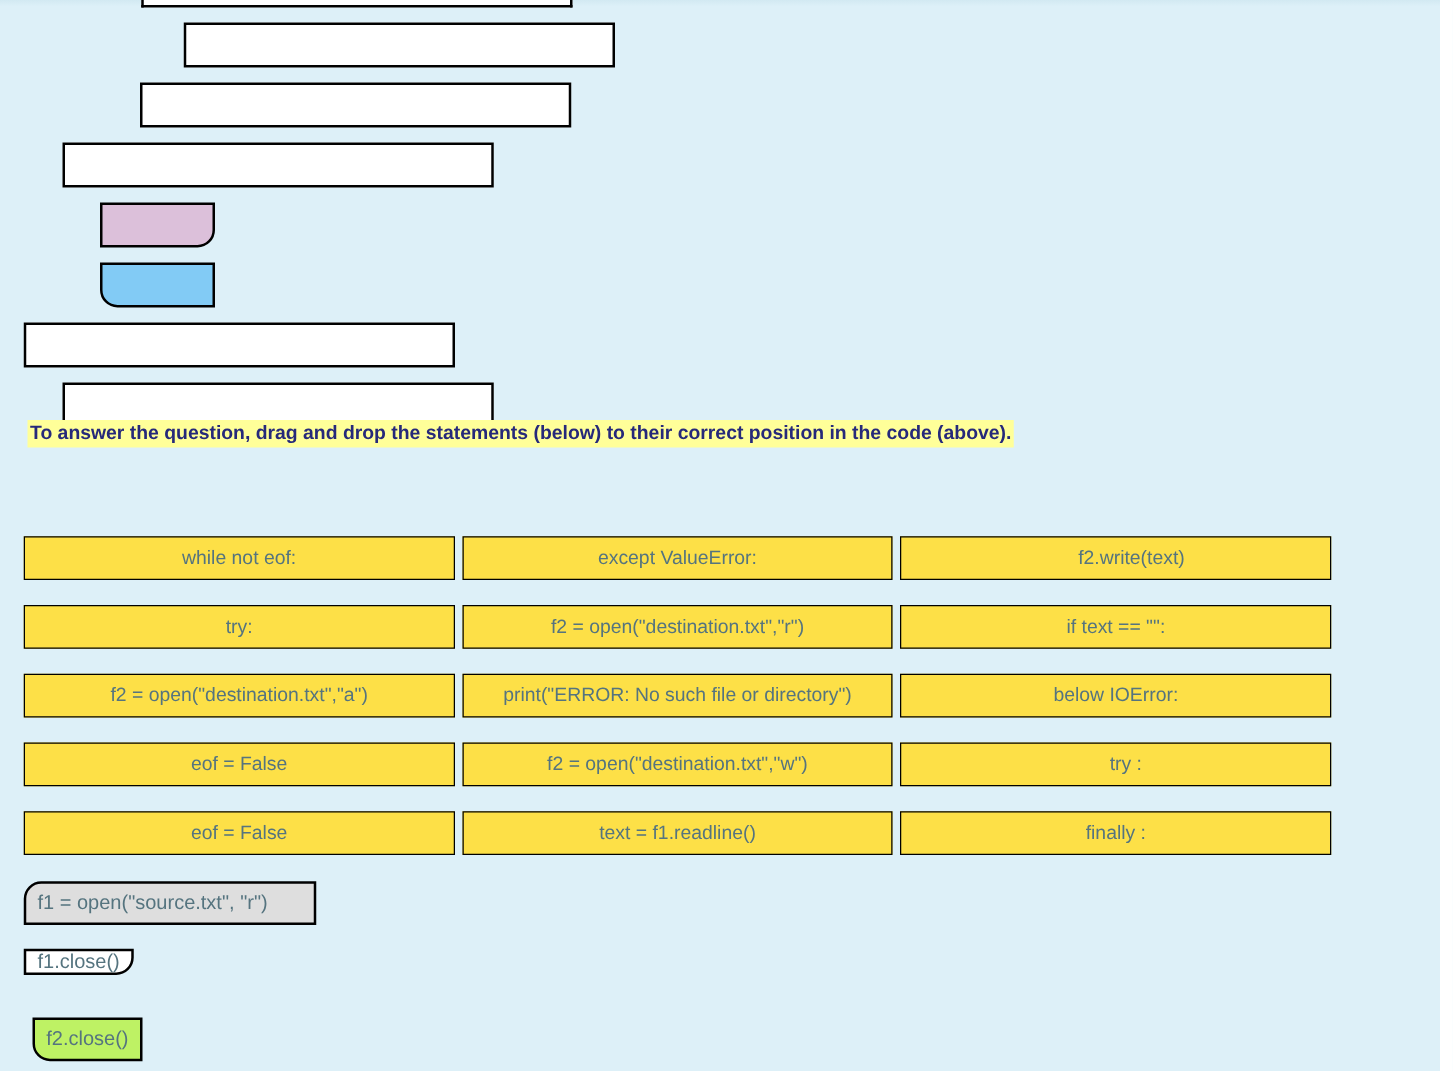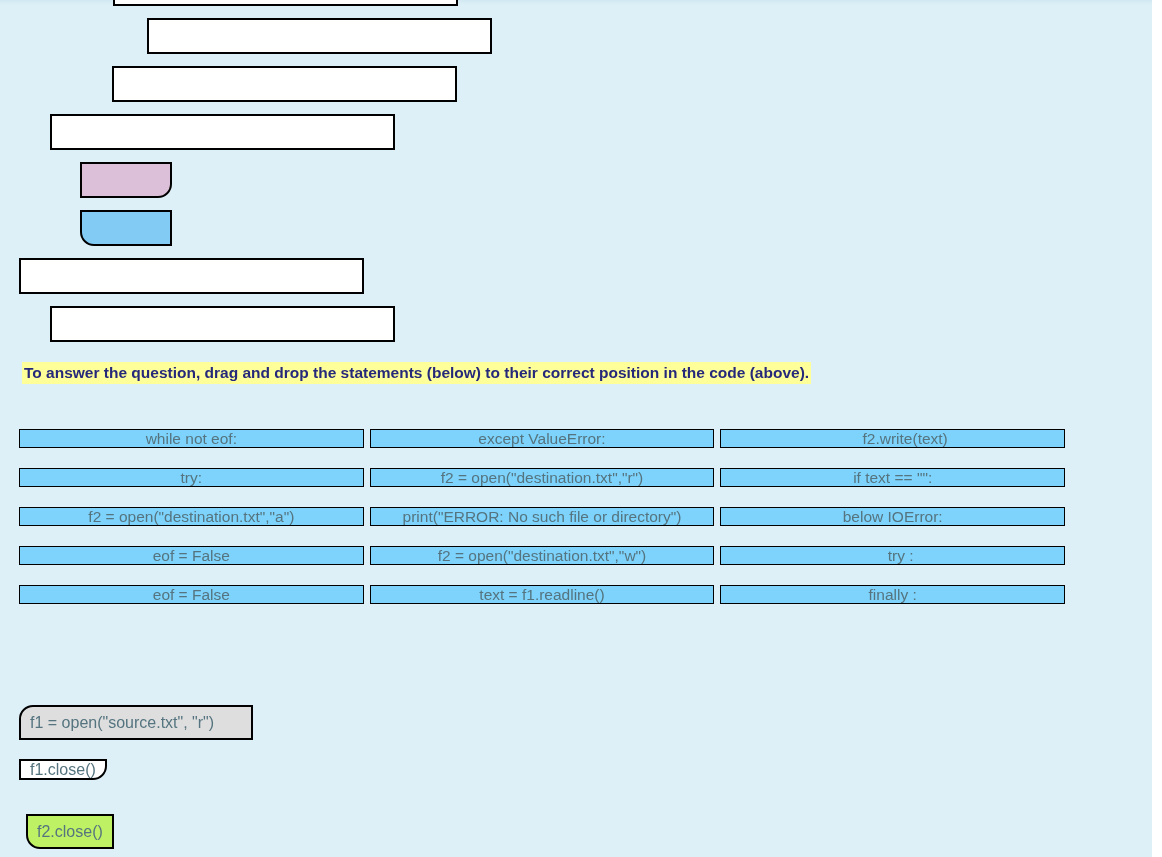--- a/index.html
+++ b/index.html
@@ -57,21 +57,21 @@
     border-bottom-right-radius: 14px;
   }
   .placed-chip.blue {
     background: #82cbf5;
     border-bottom-left-radius: 14px;
   }
   
   #instruction {
     position: absolute;
     left: 22px;
-    top: 362px;
+    top: 336px;
     background: #ffff99;
     color: #26297a;
     font-weight: bold;
     font-size: 15.5px;
     line-height: 22px;
     padding: 0 2px;
     white-space: nowrap;
   }
   
   #bank {
@@ -80,22 +80,22 @@
     top: 429px;
     width: 1046px;
   }
   .bank-row {
     display: flex;
     gap: 6px;
     margin-bottom: 20px;
   }
   .bank-cell {
     width: 346px;
-    height: 19px;
-    background: #7dd3fc;
+    height: 35px;
+    background: #fde047;
     border: 1.6px solid #000000;
     box-sizing: border-box;
     display: flex;
     align-items: center;
     justify-content: center;
     color: #55747f;
     font-size: 15.5px;
     font-family: "Liberation Sans", sans-serif;
     white-space: nowrap;
     overflow: hidden;

